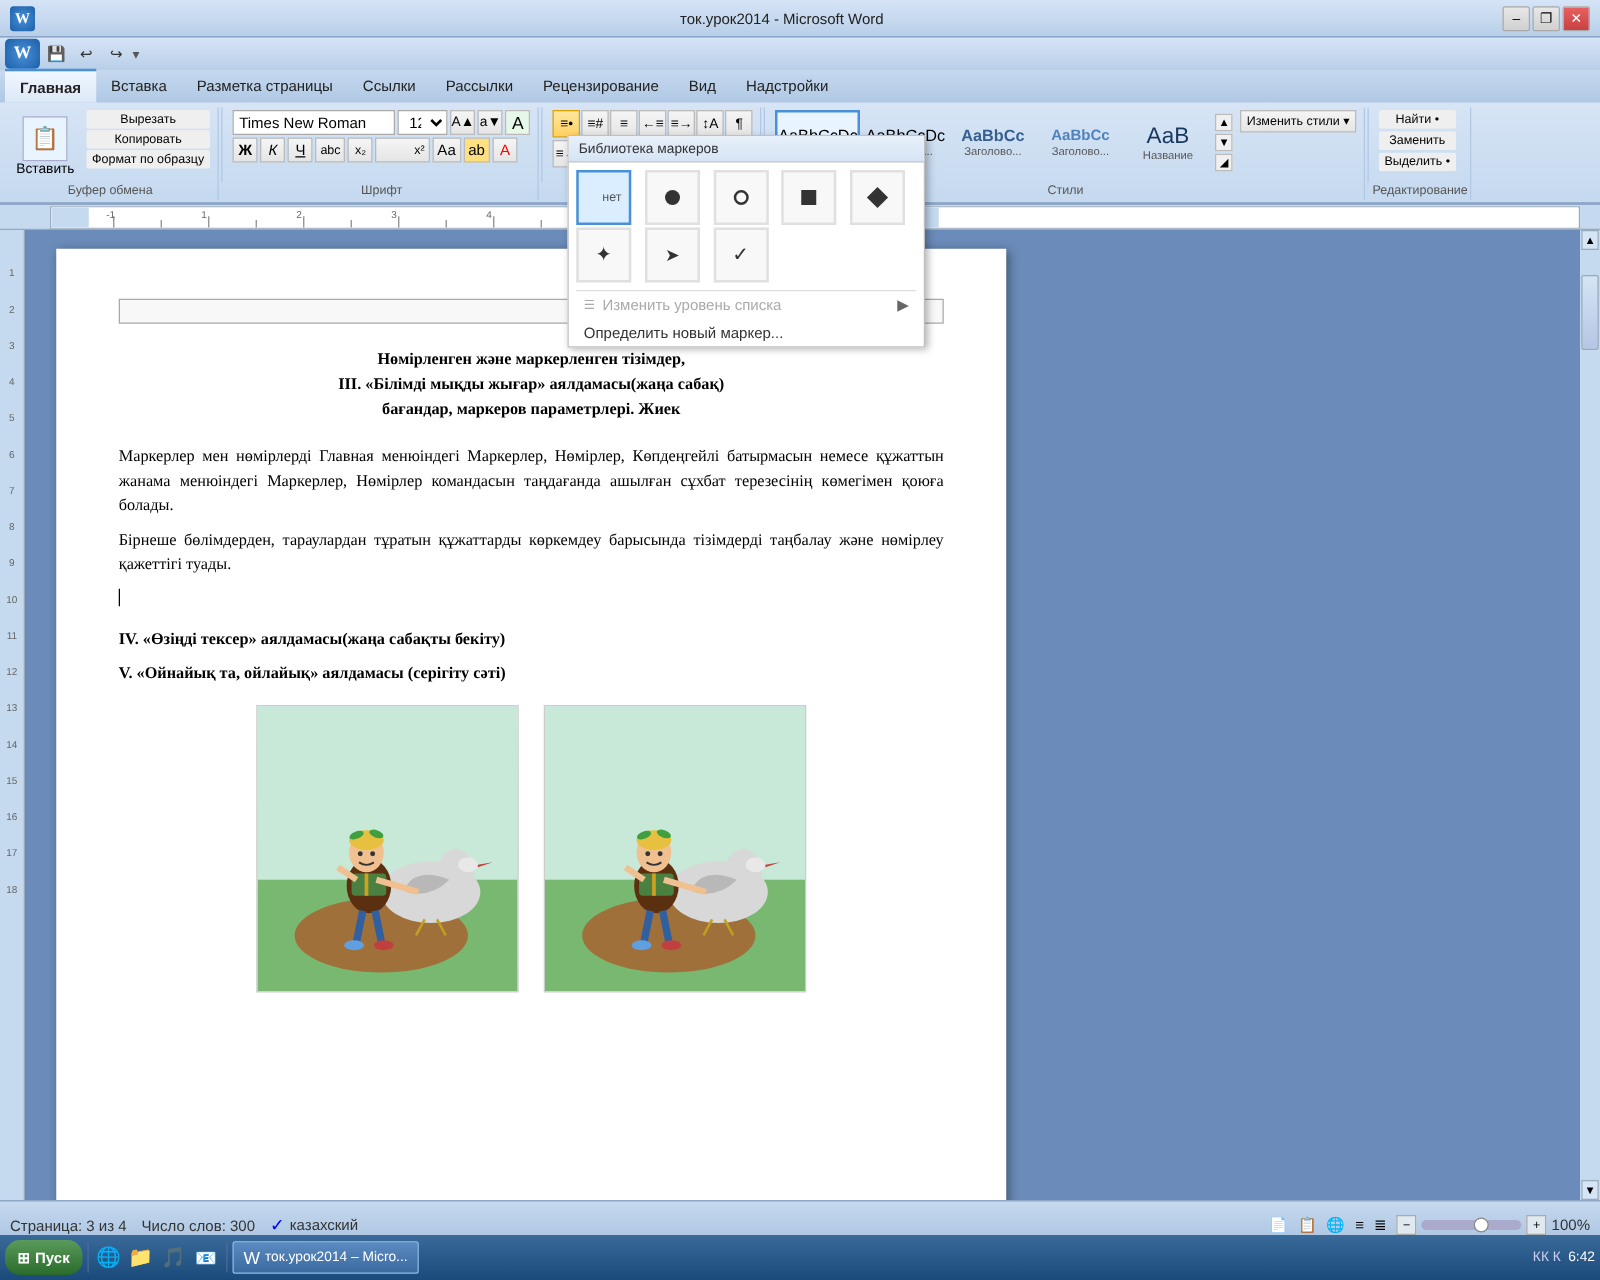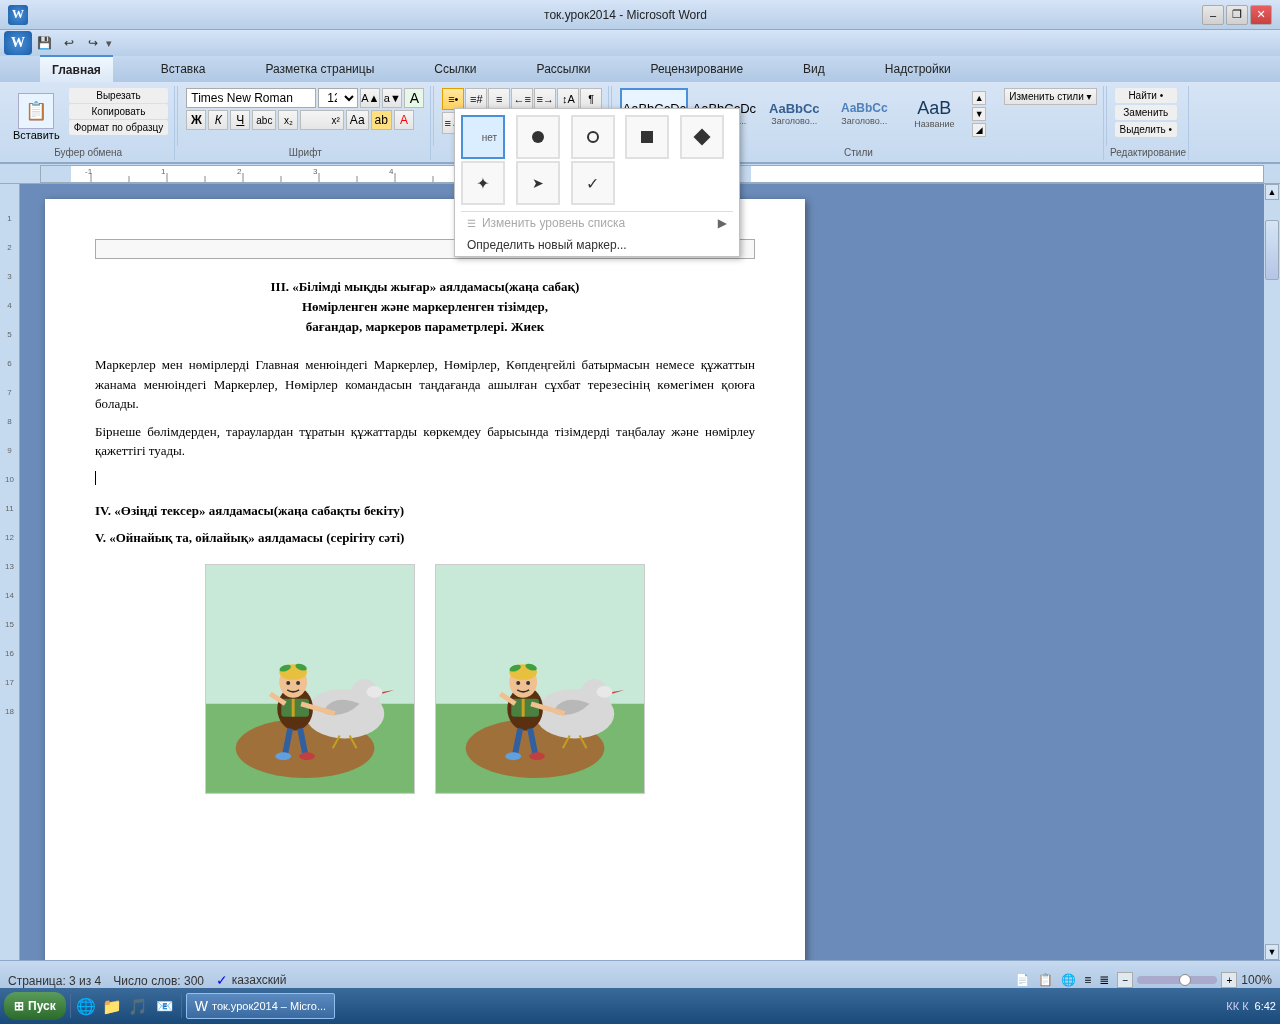--- a/index.html
+++ b/index.html
@@ -24,21 +24,21 @@
     .title-btn.close { background: linear-gradient(to bottom, #e86060, #c84040); color: white; }
 
     
     .qat { height: 26px; background: linear-gradient(to bottom, #d6e4f7, #b8cfe8); display: flex; align-items: center; padding: 0 4px; gap: 2px; }
     .office-btn { width: 28px; height: 24px; background: radial-gradient(circle, #4a90d9, #1a5fa8); border-radius: 4px; display: flex; align-items: center; justify-content: center; cursor: pointer; }
     .qat-btn { width: 22px; height: 20px; border: none; background: transparent; cursor: pointer; font-size: 12px; display: flex; align-items: center; justify-content: center; color: #333; }
 
     
     .ribbon { background: linear-gradient(to bottom, #dce8f7, #c5d9ef); border-bottom: 2px solid #8fa8c8; }
     .ribbon-tabs { display: flex; height: 26px; background: linear-gradient(to bottom, #c5d9ef, #b0c8e4); padding-left: 4px; }
-    .ribbon-tab { padding: 4px 12px; font-size: 12px; font-family: Arial, sans-serif; cursor: pointer; border: none; background: transparent; color: #222; margin-left: 36px; }
+    .ribbon-tab { padding: 4px 12px; font-size: 12px; font-family: Arial, sans-serif; cursor: pointer; border: none; background: transparent; color: #222; }
     .ribbon-tab.active { background: linear-gradient(to bottom, #f0f7ff, #dce8f7); border-top: 2px solid #4a90d9; margin-top: -1px; font-weight: bold; }
     .ribbon-content { display: flex; align-items: stretch; padding: 4px 2px 2px 2px; min-height: 80px; gap: 0; }
     .ribbon-group { display: flex; flex-direction: column; padding: 2px 6px; border-right: 1px solid #b0c8e4; position: relative; }
     .ribbon-group-label { font-size: 10px; font-family: Arial, sans-serif; color: #555; text-align: center; position: absolute; bottom: 2px; left: 0; right: 0; }
     .ribbon-group-content { display: flex; align-items: flex-start; flex: 1; gap: 2px; }
 
     
     .paste-btn { display: flex; flex-direction: column; align-items: center; justify-content: center; padding: 4px; cursor: pointer; border: 1px solid transparent; border-radius: 2px; }
     .paste-icon { width: 36px; height: 36px; background: #e8f4ff; border: 1px solid #aac; display: flex; align-items: center; justify-content: center; font-size: 18px; }
     .clipboard-small-btns { display: flex; flex-direction: column; gap: 1px; margin-left: 2px; }
@@ -359,21 +359,21 @@
               <div style="font-size:18px;color:#17375e;">AaB</div>
               <div style="font-size:9px;color:#555;">Название</div>
             </div>
           </div>
           <div style="display:flex;flex-direction:column;gap:2px;margin-left:2px;">
             <button style="width:14px;height:14px;font-size:9px;border:1px solid #bbb;background:#f0f0f0;cursor:pointer;">▲</button>
             <button style="width:14px;height:14px;font-size:9px;border:1px solid #bbb;background:#f0f0f0;cursor:pointer;">▼</button>
             <button style="width:14px;height:14px;font-size:9px;border:1px solid #bbb;background:#f0f0f0;cursor:pointer;">◢</button>
           </div>
         </div>
-        <div style="display:flex;flex-direction:column;gap:4px;margin-left:16px;">
+        <div style="display:flex;flex-direction:column;gap:4px;margin-left:4px;">
           <button style="font-size:10px;font-family:Arial;padding:2px 4px;white-space:nowrap;border:1px solid #bbb;background:linear-gradient(to bottom,#f5f5f5,#e5e5e5);cursor:pointer;">Изменить стили ▾</button>
         </div>
       </div>
       <span class="ribbon-group-label">Стили</span>
     </div>
 
     <div class="ribbon-separator"></div>
 
     <div class="ribbon-group" style="min-width:80px;">
       <div class="ribbon-group-content">
@@ -455,22 +455,22 @@
       <span>17</span>
       <span>18</span>
     </div>
   </div>
 
   <div style="flex:1;background:#6b8cba;overflow:auto;padding:15px 25px;">
     <div class="document">
       
       <div style="width:100%;height:20px;border:1px solid #aaa;margin-bottom:20px;background:#f8f8f8;"></div>
 
+      <p class="doc-heading doc-bold">Нөмірленген және маркерленген тізімдер,</p>
       <p class="doc-heading doc-bold">III. «Білімді мықды жығар» аялдамасы(жаңа сабақ)</p>
-      <p class="doc-heading doc-bold">Нөмірленген және маркерленген тізімдер,</p>
       <p class="doc-heading doc-bold">бағандар, маркеров параметрлері. Жиек</p>
       <br>
       <p class="doc-text">Маркерлер мен нөмірлерді Главная менюіндегі Маркерлер, Нөмірлер, Көпдеңгейлі батырмасын немесе құжаттын жанама менюіндегі Маркерлер, Нөмірлер командасын таңдағанда ашылған сұхбат терезесінің көмегімен қоюға болады.</p>
       <p class="doc-text">Бірнеше бөлімдерден, тараулардан тұратын құжаттарды көркемдеу барысында тізімдерді таңбалау және нөмірлеу қажеттігі туады.</p>
       <div><span class="cursor-line"></span></div>
       <br>
       <p class="doc-text doc-bold">IV. «Өзіңді тексер» аялдамасы(жаңа сабақты бекіту)</p>
       <p class="doc-text doc-bold">V. «Ойнайық та, ойлайық» аялдамасы (серігіту сәті)</p>
 
       
@@ -558,20 +558,21 @@
   </div>
 
   <div class="right-scrollbar">
     <div style="width:14px;height:16px;background:#d5e5f5;border:1px solid #9ab;display:flex;align-items:center;justify-content:center;cursor:pointer;font-size:9px;">▲</div>
     <div class="scroll-thumb"></div>
     <div style="margin-top:auto;width:14px;height:16px;background:#d5e5f5;border:1px solid #9ab;display:flex;align-items:center;justify-content:center;cursor:pointer;font-size:9px;">▼</div>
   </div>
 </div>
 
 <div class="bullet-dropdown">
+  <div class="dropdown-header">Библиотека маркеров</div>
   <div class="dropdown-grid">
 
     <div class="bullet-item selected none">
       <span style="font-size:10px;color:#555;margin-left:13px;">нет</span>
     </div>
 
     <div class="bullet-item">
       <div class="bullet-shape-circle"></div>
     </div>
 

